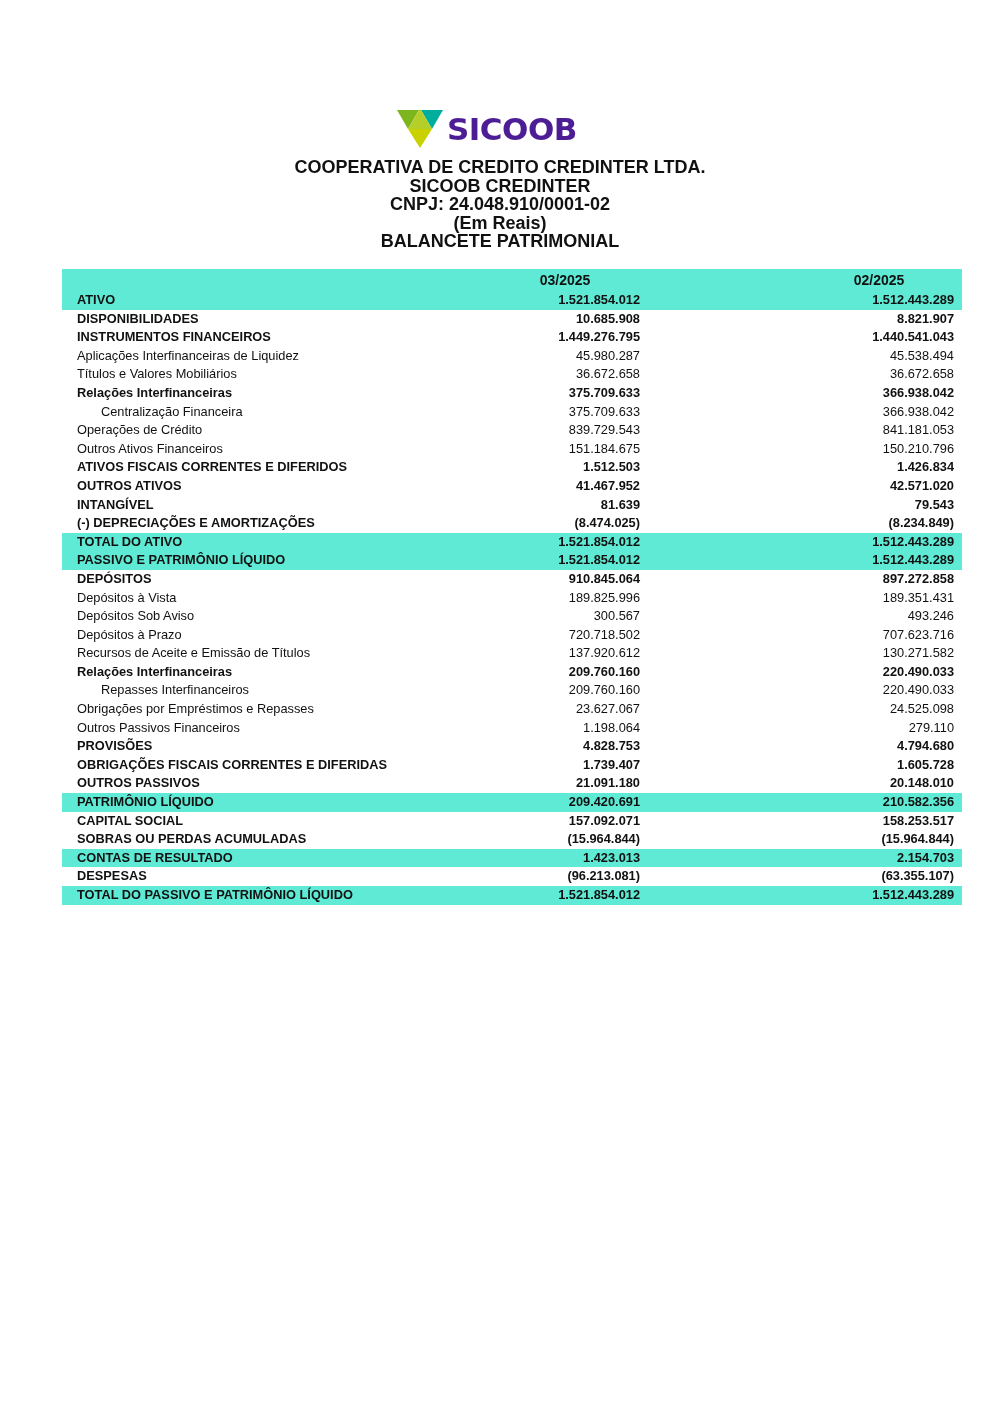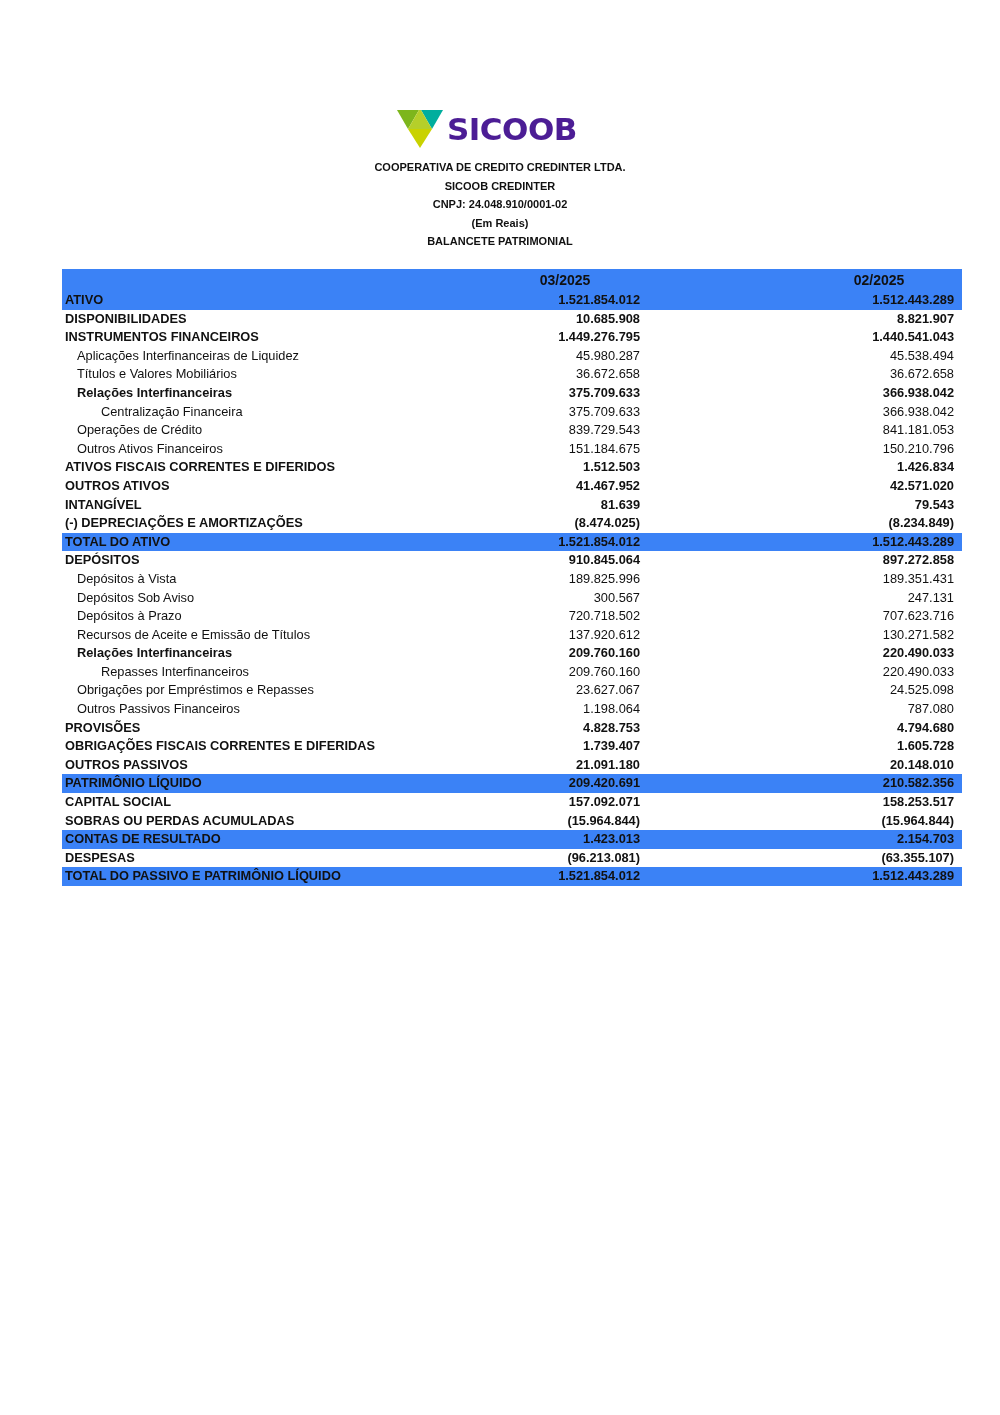--- a/index.html
+++ b/index.html
@@ -1,28 +1,28 @@
 <!DOCTYPE html>
 <html><head>
 <meta charset="utf-8">
 <style>
   html, body { margin: 0; padding: 0; background: #ffffff; }
   body { width: 1000px; height: 1415px; position: relative; font-family: "Liberation Sans", sans-serif; color: #111; }
   .logo { position: absolute; left: 397px; top: 108px; width: 190px; height: 42px; display: flex; align-items: center; }
   .logo svg { display: block; }
   .logo-text { font-family: "DejaVu Sans", sans-serif; font-weight: bold; font-size: 31px; color: #4c1d95; letter-spacing: -0.5px; margin-left: 4px; line-height: 1; }
-  .header { position: absolute; left: 0; width: 1000px; top: 158px; text-align: center; font-weight: bold; font-size: 11px; line-height: 18.6px; }
+  .header { position: absolute; left: 0; width: 1000px; top: 158px; text-align: center; font-weight: bold; font-size: 18px; line-height: 18.6px; }
   table { position: absolute; left: 62px; top: 269px; width: 900px; border-collapse: collapse; font-size: 12.8px; }
   td { padding: 0; height: 18.6px; line-height: 18.6px; white-space: nowrap; }
-  td.label { padding-left: 3px; }
+  td.label { padding-left: 15px; }
   td.v1 { width: 150px; text-align: right; padding-right: 164px; }
   td.v2 { width: 150px; text-align: right; padding-right: 8px; }
   tr.head td { height: 22px; font-weight: bold; font-size: 14px; line-height: 22px; text-align: center; }
   tr.head td.v1 { text-align: left; padding-left: 0; padding-right: 0; }
-  tr.shade td { background: #3b82f6; }
+  tr.shade td { background: #5eead4; }
   tr.bold td { font-weight: bold; }
   tr.sub td.label { padding-left: 15px; }
   tr.subsub td.label { padding-left: 39px; }
 </style>
 </head>
 <body>
 
 <div class="logo">
   <svg width="46" height="38" viewBox="0 0 46 38">
     <polygon points="0,0 22,0 11,19" fill="#7db61c"></polygon>
@@ -111,34 +111,39 @@
       <tr class="bold">
         <td class="label">(-) DEPRECIAÇÕES E AMORTIZAÇÕES</td>
         <td class="v1">(8.474.025)</td>
         <td class="v2">(8.234.849)</td>
       </tr>
       <tr class="bold shade">
         <td class="label">TOTAL DO ATIVO</td>
         <td class="v1">1.521.854.012</td>
         <td class="v2">1.512.443.289</td>
       </tr>
+      <tr class="bold shade">
+        <td class="label">PASSIVO E PATRIMÔNIO LÍQUIDO</td>
+        <td class="v1">1.521.854.012</td>
+        <td class="v2">1.512.443.289</td>
+      </tr>
       <tr class="bold">
         <td class="label">DEPÓSITOS</td>
         <td class="v1">910.845.064</td>
         <td class="v2">897.272.858</td>
       </tr>
       <tr class="sub">
         <td class="label">Depósitos à Vista</td>
         <td class="v1">189.825.996</td>
         <td class="v2">189.351.431</td>
       </tr>
       <tr class="sub">
         <td class="label">Depósitos Sob Aviso</td>
         <td class="v1">300.567</td>
-        <td class="v2">247.131</td>
+        <td class="v2">493.246</td>
       </tr>
       <tr class="sub">
         <td class="label">Depósitos à Prazo</td>
         <td class="v1">720.718.502</td>
         <td class="v2">707.623.716</td>
       </tr>
       <tr class="sub">
         <td class="label">Recursos de Aceite e Emissão de Títulos</td>
         <td class="v1">137.920.612</td>
         <td class="v2">130.271.582</td>
@@ -154,21 +159,21 @@
         <td class="v2">220.490.033</td>
       </tr>
       <tr class="sub">
         <td class="label">Obrigações por Empréstimos e Repasses</td>
         <td class="v1">23.627.067</td>
         <td class="v2">24.525.098</td>
       </tr>
       <tr class="sub">
         <td class="label">Outros Passivos Financeiros</td>
         <td class="v1">1.198.064</td>
-        <td class="v2">787.080</td>
+        <td class="v2">279.110</td>
       </tr>
       <tr class="bold">
         <td class="label">PROVISÕES</td>
         <td class="v1">4.828.753</td>
         <td class="v2">4.794.680</td>
       </tr>
       <tr class="bold">
         <td class="label">OBRIGAÇÕES FISCAIS CORRENTES E DIFERIDAS</td>
         <td class="v1">1.739.407</td>
         <td class="v2">1.605.728</td>

